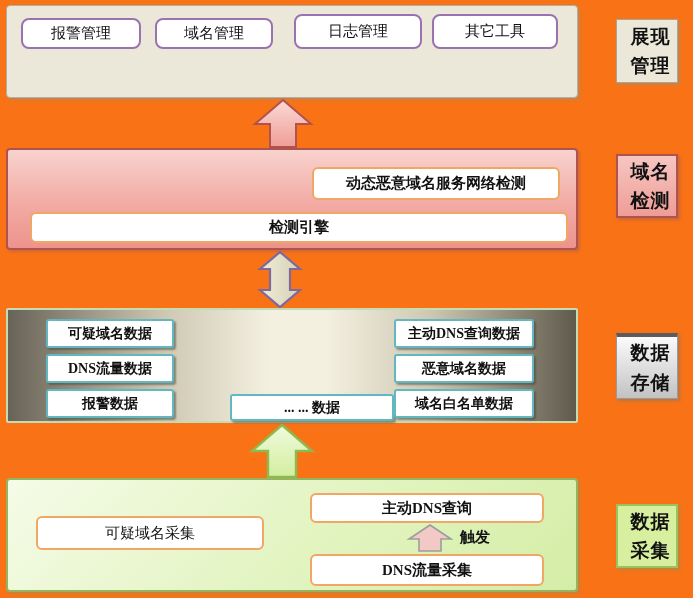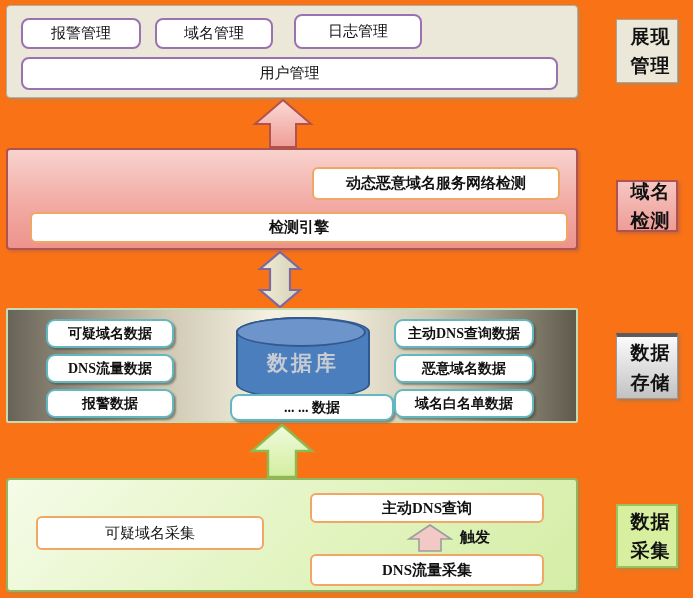--- a/index.html
+++ b/index.html
@@ -34,37 +34,37 @@
   }
   
   .wbox{
     position:absolute;box-sizing:border-box;background:#ffffff;
     display:flex;align-items:center;justify-content:center;
     font-size:15px;line-height:1;white-space:nowrap;
   }
   .purple{border:2px solid #9b72b0;border-radius:8px;}
   .orange{border:2px solid #f0a664;border-radius:6px;}
   .teal{
-    border:2px solid #62b8c0;border-radius:9px;
+    border:2px solid #62b8c0;border-radius:3px;
     box-shadow:2px 2px 2px rgba(70,70,60,.55);
     font-weight:bold;font-size:14px;
   }
   .bold{font-weight:bold;}
   
   .side-label{
     position:absolute;left:616px;width:62px;box-sizing:border-box;
     display:flex;align-items:center;justify-content:center;text-align:center;
     font-size:19px;font-weight:bold;line-height:1.55;letter-spacing:1px;padding-left:7px;
   }
   .lbl-presentation{
     top:19px;height:64px;background:#ece8d9;border:1px solid #a9a493;
     box-shadow:2px 2px 3px rgba(150,145,130,.55);
   }
   .lbl-detection{
-    top:180px;height:52px;
+    top:154px;height:64px;
     background:linear-gradient(180deg,#f7c6c2,#ee9d96);
     border:2px solid #b0524e;box-shadow:2px 2px 3px rgba(160,90,90,.5);
   }
   .lbl-storage{
     top:333px;height:66px;
     background:linear-gradient(180deg,#fbfbfb,#c2c2c2);
     border:1px solid #9a9a9a;border-top:4px solid #5c5c5c;
     box-shadow:2px 2px 3px rgba(120,120,120,.5);
   }
   .lbl-collection{
@@ -90,21 +90,21 @@
 </style>
 </head>
 <body>
 
 <div id="canvas">
 
   <div class="panel panel-presentation">
     <div class="wbox purple" style="left:14px;top:12px;width:120px;height:31px;">报警管理</div>
     <div class="wbox purple" style="left:148px;top:12px;width:118px;height:31px;">域名管理</div>
     <div class="wbox purple" style="left:287px;top:8px;width:128px;height:35px;">日志管理</div>
-    <div class="wbox purple" style="left:14px;top:51px;width:537px;height:33px;">用户管理</div>
+    <div class="wbox purple" style="left:425px;top:8px;width:126px;height:35px;">其它工具</div>
   </div>
 
   <svg class="arrow-svg" style="left:252px;top:98px;" width="62" height="51" viewBox="0 0 62 51">
     <defs>
       <linearGradient id="gPink" x1="0" y1="0" x2="0" y2="1">
         <stop offset="0" stop-color="#fbdad6"></stop>
           <stop offset="1" stop-color="#ef9d96"></stop>
       </linearGradient>
     </defs>
     <path d="M31 2 L59 26 H44 V49 H18 V26 H3 Z" fill="url(#gPink)" stroke="#b0524e" stroke-width="2"></path>
@@ -123,23 +123,20 @@
       </linearGradient>
     </defs>
     <path d="M25 2 L45 19 H35 V40 H45 L25 57 L5 40 H15 V19 H5 Z" fill="url(#gBeige)" stroke="#7d6a9c" stroke-width="2.2"></path>
   </svg>
 
   <div class="panel panel-storage">
     <div class="wbox teal" style="left:38px;top:9px;width:128px;height:29px;">可疑域名数据</div>
     <div class="wbox teal" style="left:38px;top:44px;width:128px;height:29px;">DNS流量数据</div>
     <div class="wbox teal" style="left:38px;top:79px;width:128px;height:29px;">报警数据</div>
 
-    <div class="cylinder">
-      <div class="cyl-text">数据库</div>
-    </div>
     <div class="wbox teal" style="left:222px;top:84px;width:164px;height:27px;">... ...  数据</div>
 
     <div class="wbox teal" style="left:386px;top:9px;width:140px;height:29px;">主动DNS查询数据</div>
     <div class="wbox teal" style="left:386px;top:44px;width:140px;height:29px;">恶意域名数据</div>
     <div class="wbox teal" style="left:386px;top:79px;width:140px;height:29px;">域名白名单数据</div>
   </div>
 
   <svg class="arrow-svg" style="left:249px;top:423px;" width="66" height="56" viewBox="0 0 66 56">
     <defs>
       <linearGradient id="gGreen" x1="0" y1="0" x2="0" y2="1">

